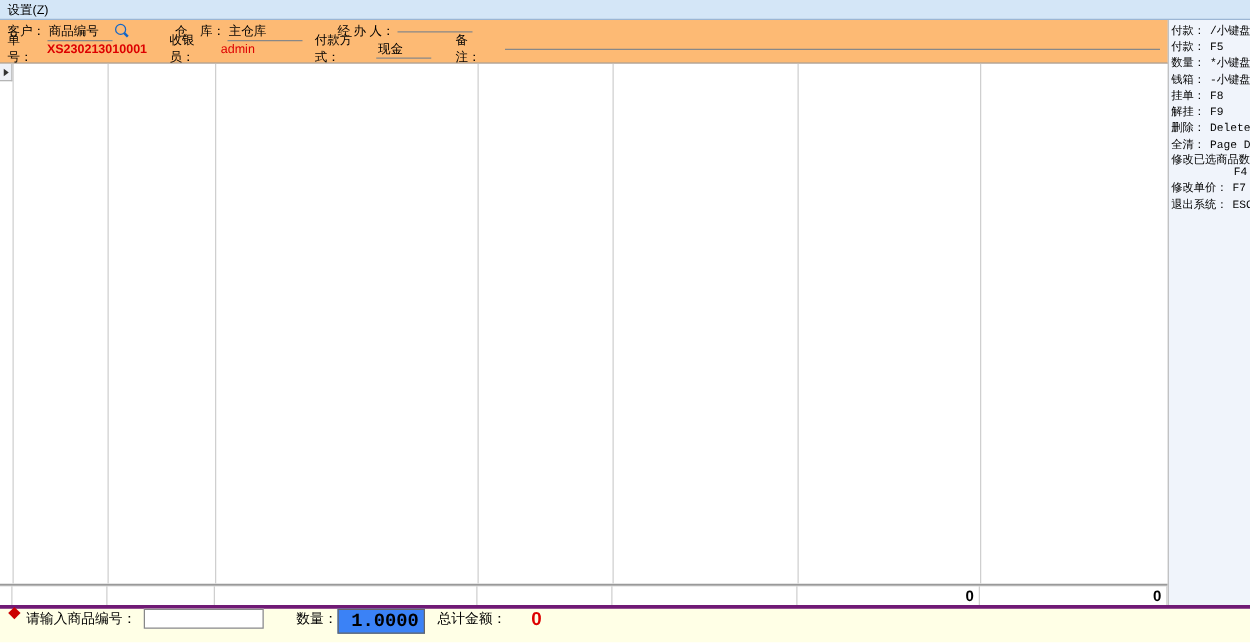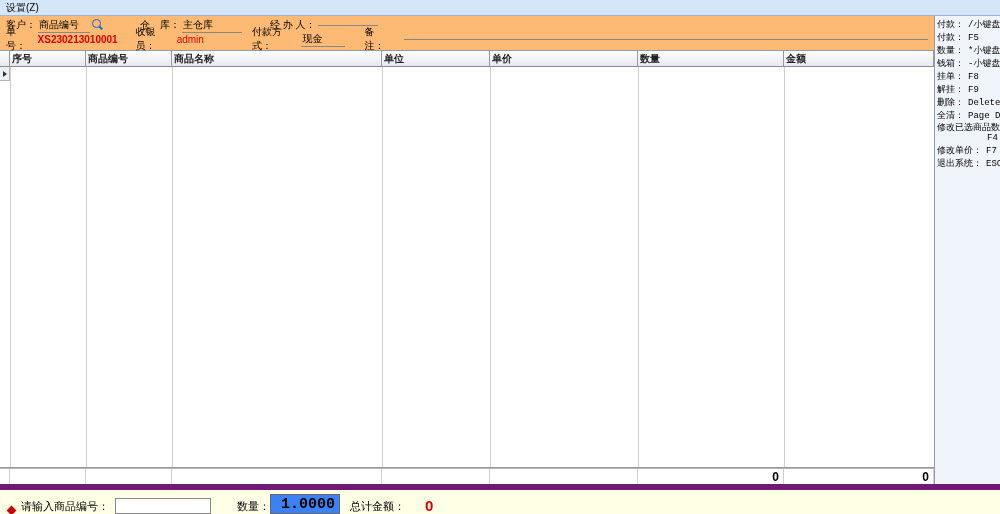--- a/index.html
+++ b/index.html
@@ -22,21 +22,21 @@
   .table-body { flex:1; position:relative; background:#fff; border-bottom:1px solid #999; overflow:hidden; }
   .colrule { position:absolute; top:0; bottom:0; width:0; border-right:1px solid #cfcfcf; }
   .rowmark { position:absolute; left:0; top:0; width:10px; height:14px; background:#eef1f7; border-right:1px solid #b5b5b5; border-bottom:1px solid #b5b5b5; display:flex; align-items:center; justify-content:center; }
   .rowmark::after { content:""; width:0; height:0; border-top:3px solid transparent; border-bottom:3px solid transparent; border-left:4px solid #333; }
   .totals-row { display:flex; height:16px; background:#fff; border-top:1px solid #b5b5b5; }
   .tot-cell { border-right:1px solid #cfcfcf; display:flex; align-items:center; justify-content:flex-end; padding-right:4px; font-size:12px; font-weight:bold; color:#000; }
   .right-col { width:65px; background:#f0f4fb; padding:2px 2px; font-size:9px;text-align:center; }
   .help-row { display:flex; align-items:center; height:13px; white-space:nowrap; }
   .help-row .k { margin-left:4px; font-family:"Courier New",monospace; }
   .help-row.split2 { flex-direction:column; align-items:flex-start; height:22px; line-height:11px; }
-  .bottom-bar { height:30px; background:#ffffe6; border-top:6px solid #701a75; display:flex; align-items:flex-end; padding:0 8px; font-size:11px; }
+  .bottom-bar { height:30px; background:#ffffe6; border-top:3px solid #701a75; display:flex; align-items:flex-start; padding:0 8px; font-size:11px; }
   .diamond { display:inline-block; width:7px; height:7px; background:#c00; transform:rotate(45deg); margin-right:6px; }
   .inp { border:1px solid #888; height:16px; background:#fff; }
   .qty-box { border:1px solid #666; height:20px; width:70px; font-size:15px; font-weight:bold; display:flex; align-items:center; justify-content:flex-end; padding-right:4px; background:#3b82f6; font-family:"Courier New",monospace; }
   .amt-val { color:#d00; font-size:15px; font-weight:bold; margin-left:20px; }
 </style>
 </head>
 <body>
 
 <div class="menubar">
   <span>设置(Z)</span>
@@ -65,30 +65,20 @@
         <span class="hf-val blue" style="width:60px;border:none">admin</span>
         <span style="width:20px"></span>
         <span class="hf-label">付款方式：</span>
         <span class="hf-val" style="width:46px">现金</span>
         <span style="width:20px"></span>
         <span class="hf-label">备　注：</span>
         <span class="hf-val" style="width:550px"></span>
       </div>
     </div>
 
-    <div class="table-head">
-      <div class="th-cell" style="width:10px"></div>
-      <div class="th-cell" style="width:76px">序号</div>
-      <div class="th-cell" style="width:86px">商品编号</div>
-      <div class="th-cell" style="width:210px">商品名称</div>
-      <div class="th-cell" style="width:108px">单位</div>
-      <div class="th-cell" style="width:148px">单价</div>
-      <div class="th-cell" style="width:146px">数量</div>
-      <div class="th-cell" style="flex:1">金额</div>
-    </div>
 
     <div class="table-body">
       <div class="rowmark"></div>
       <div class="colrule" style="left:10px"></div>
       <div class="colrule" style="left:86px"></div>
       <div class="colrule" style="left:172px"></div>
       <div class="colrule" style="left:382px"></div>
       <div class="colrule" style="left:490px"></div>
       <div class="colrule" style="left:638px"></div>
       <div class="colrule" style="left:784px"></div>

